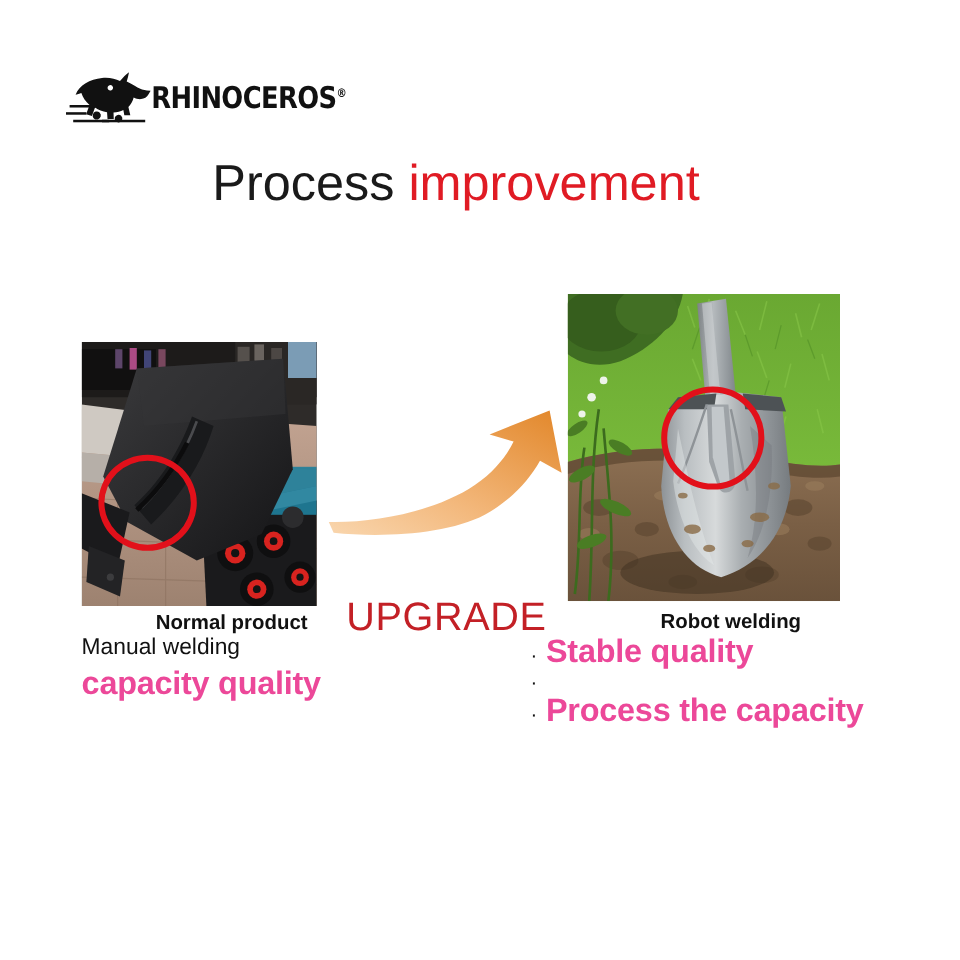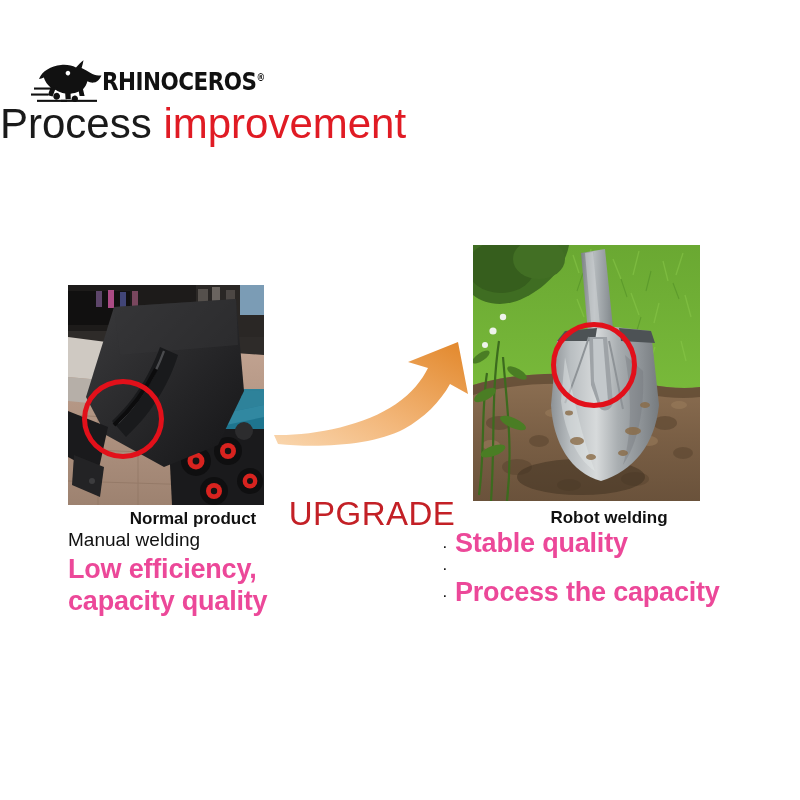--- a/index.html
+++ b/index.html
@@ -12,21 +12,21 @@
     height: 800px;
     position: relative;
     overflow: hidden;
     font-family: "Liberation Sans", sans-serif;
     background: #ffffff;
   }
 
   
   .logo {
     position: absolute;
-    left: 28px;
+    left: 52px;
     top: 56px;
     width: 200px;
     height: 50px;
     display: flex;
     align-items: center;
     text-align: right;
   }
   .logo-mark {
     width: 76px;
     height: 48px;
@@ -48,22 +48,23 @@
   .logo-reg {
     font-size: 10px;
     vertical-align: super;
     font-weight: bold;
   }
 
   
   .title {
     position: absolute;
     left: 0;
-    top: 101px;
+    top: 130px;
     width: 760px;
+    text-align: center;
     font-size: 42px;
     font-weight: normal;
     line-height: 1.1;
     color: #1a1a1a;
     white-space: nowrap;
   }
   .title .accent { color: #e01b24; }
 
   
   .photo {
@@ -444,21 +445,20 @@
       </g>
     </svg>
   </div>
   <div class="circle-ann" style="left:78px; top:77px; width:86px; height:86px;"></div>
 </div>
 
 <div class="caption caption-left">
   <div class="cap-head">Normal product</div>
   <div class="cap-sub">Manual welding</div>
   <div class="cap-red-block">
-    <div class="cap-red">Low efficiency,</div>
     <div class="cap-red">capacity quality</div>
   </div>
 </div>
 
 <div class="caption caption-right">
   <div class="cap-head">Robot welding</div>
   <div class="bullet-row">
     <span class="bullet-dot">·</span>
     <span class="cap-red">Stable quality</span>
   </div>

